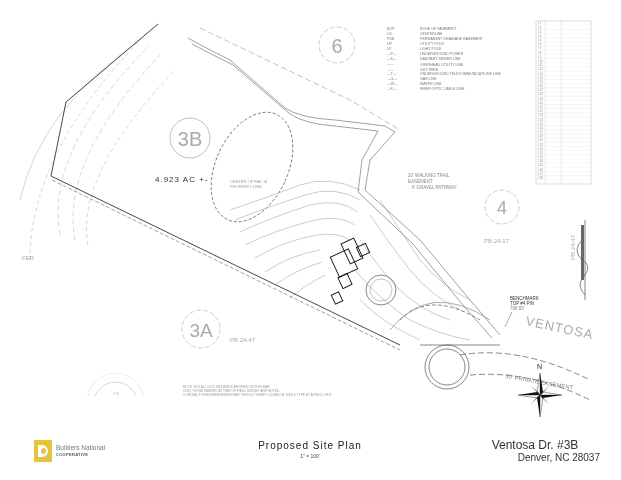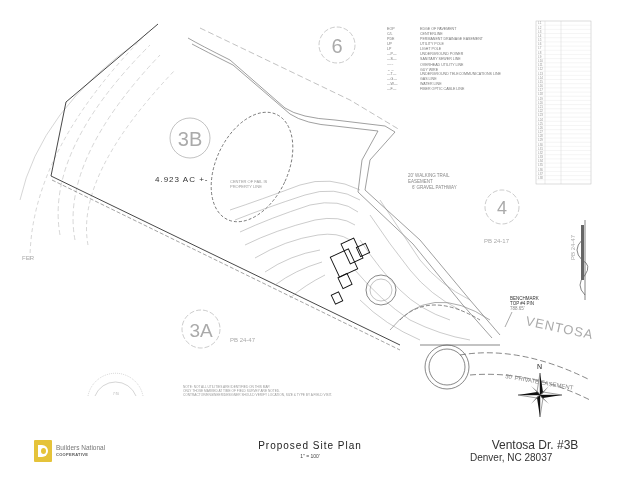--- a/index.html
+++ b/index.html
@@ -7,21 +7,21 @@
   #plan { position:absolute; left:0; top:0; width:621px; height:430px; }
   .footer { position:absolute; left:0; top:430px; width:621px; height:50px; }
   .logo { position:absolute; left:34px; top:440px; width:18px; height:22px; background:#e5c33a; border-radius:1px; }
   .logo-inner { position:absolute; left:4px; top:5px; width:10px; height:12px; background:#fff; border-radius:0 6px 6px 0; }
   .logo-dot { position:absolute; left:3px; top:3px; width:5px; height:6px; background:#e5c33a; border-radius:50%; }
   .logo-text1 { position:absolute; left:56px; top:444px; font-size:6.5px; color:#777; letter-spacing:0; }
   .logo-text2 { position:absolute; left:56px; top:452px; font-size:4px; color:#555; font-weight:bold; letter-spacing:0.3px; }
   .title { position:absolute; left:200px; top:440px; width:220px; text-align:center; font-size:10px; color:#222; letter-spacing:1px; }
   .scale { position:absolute; left:200px; top:453px; width:220px; text-align:center; font-size:5px; color:#444; }
   .addr1 { position:absolute; left:470px; top:438px; width:130px; text-align:center; font-size:12px; color:#333; }
-  .addr2 { position:absolute; left:470px; top:452px; width:130px; text-align:left; font-size:10px; color:#333; }
+  .addr2 { position:absolute; left:470px; top:452px; width:130px; text-align:right; font-size:10px; color:#333; }
   svg text { font-family:"Liberation Sans", sans-serif; }
 </style>
 </head>
 <body>
 
 <svg id="plan" viewBox="0 0 621 430" xmlns="http://www.w3.org/2000/svg">
 
   <g fill="none" stroke="#bbb" stroke-width="0.6">
     <path d="M20 200 Q40 110 140 40"></path>
     <path d="M30 260 Q30 150 150 30" stroke-dasharray="4 3"></path>

